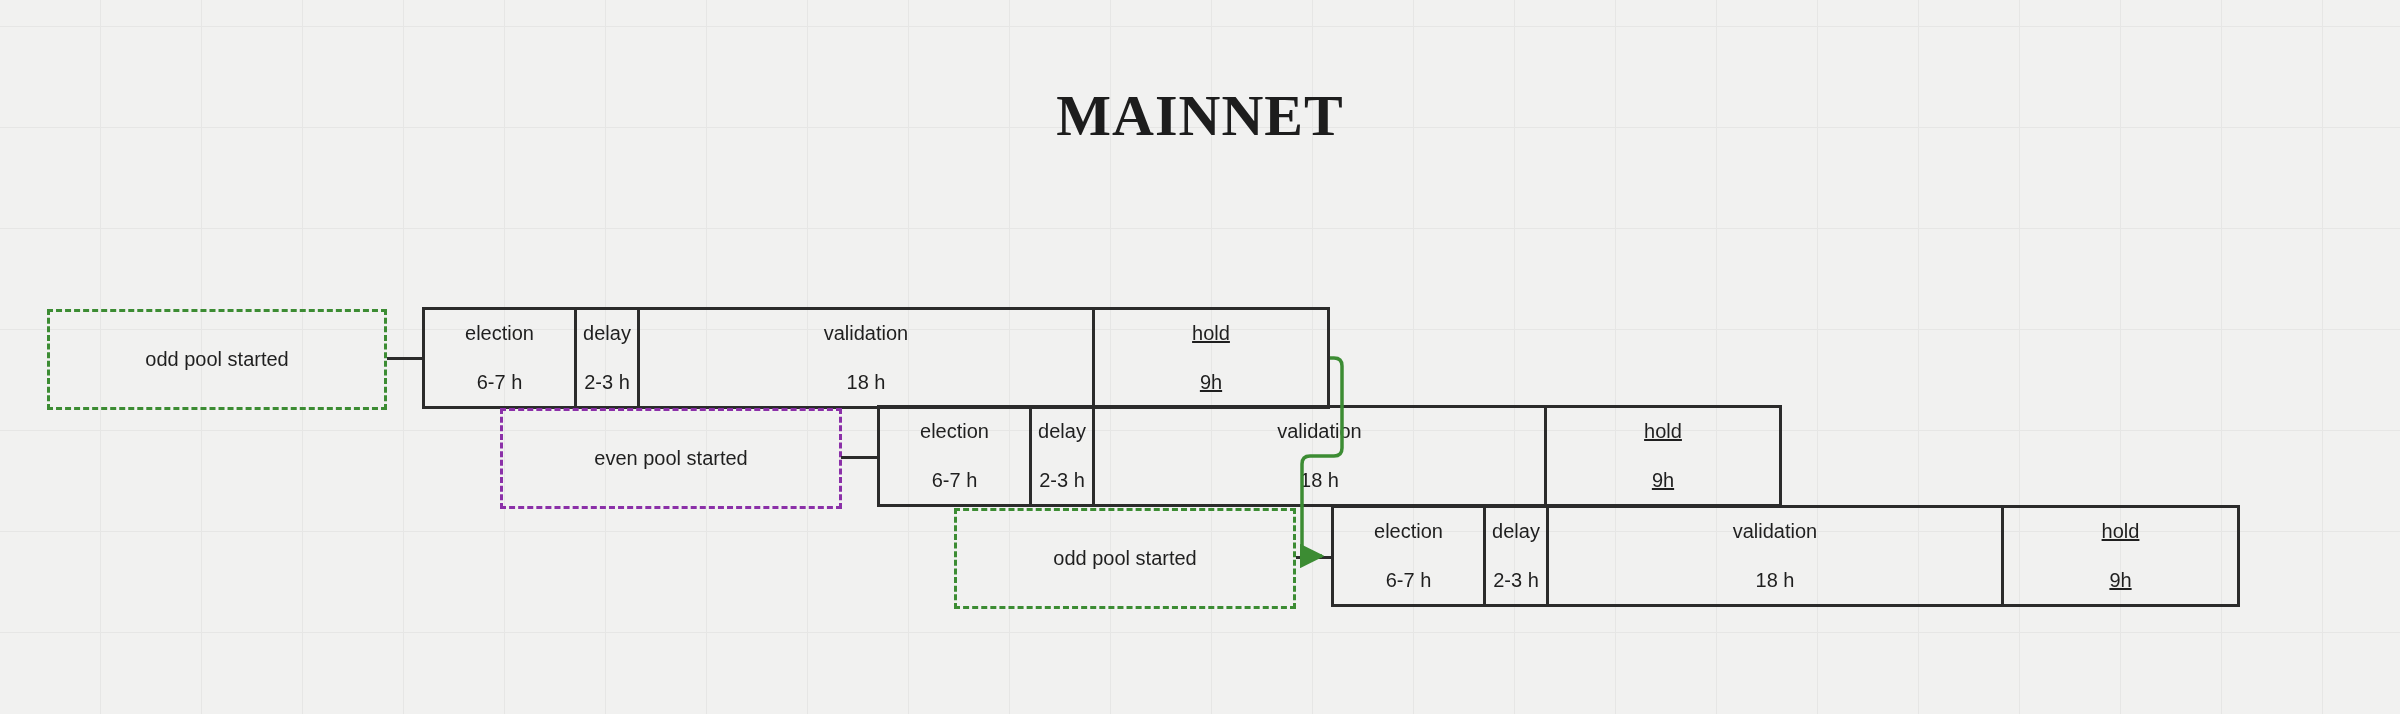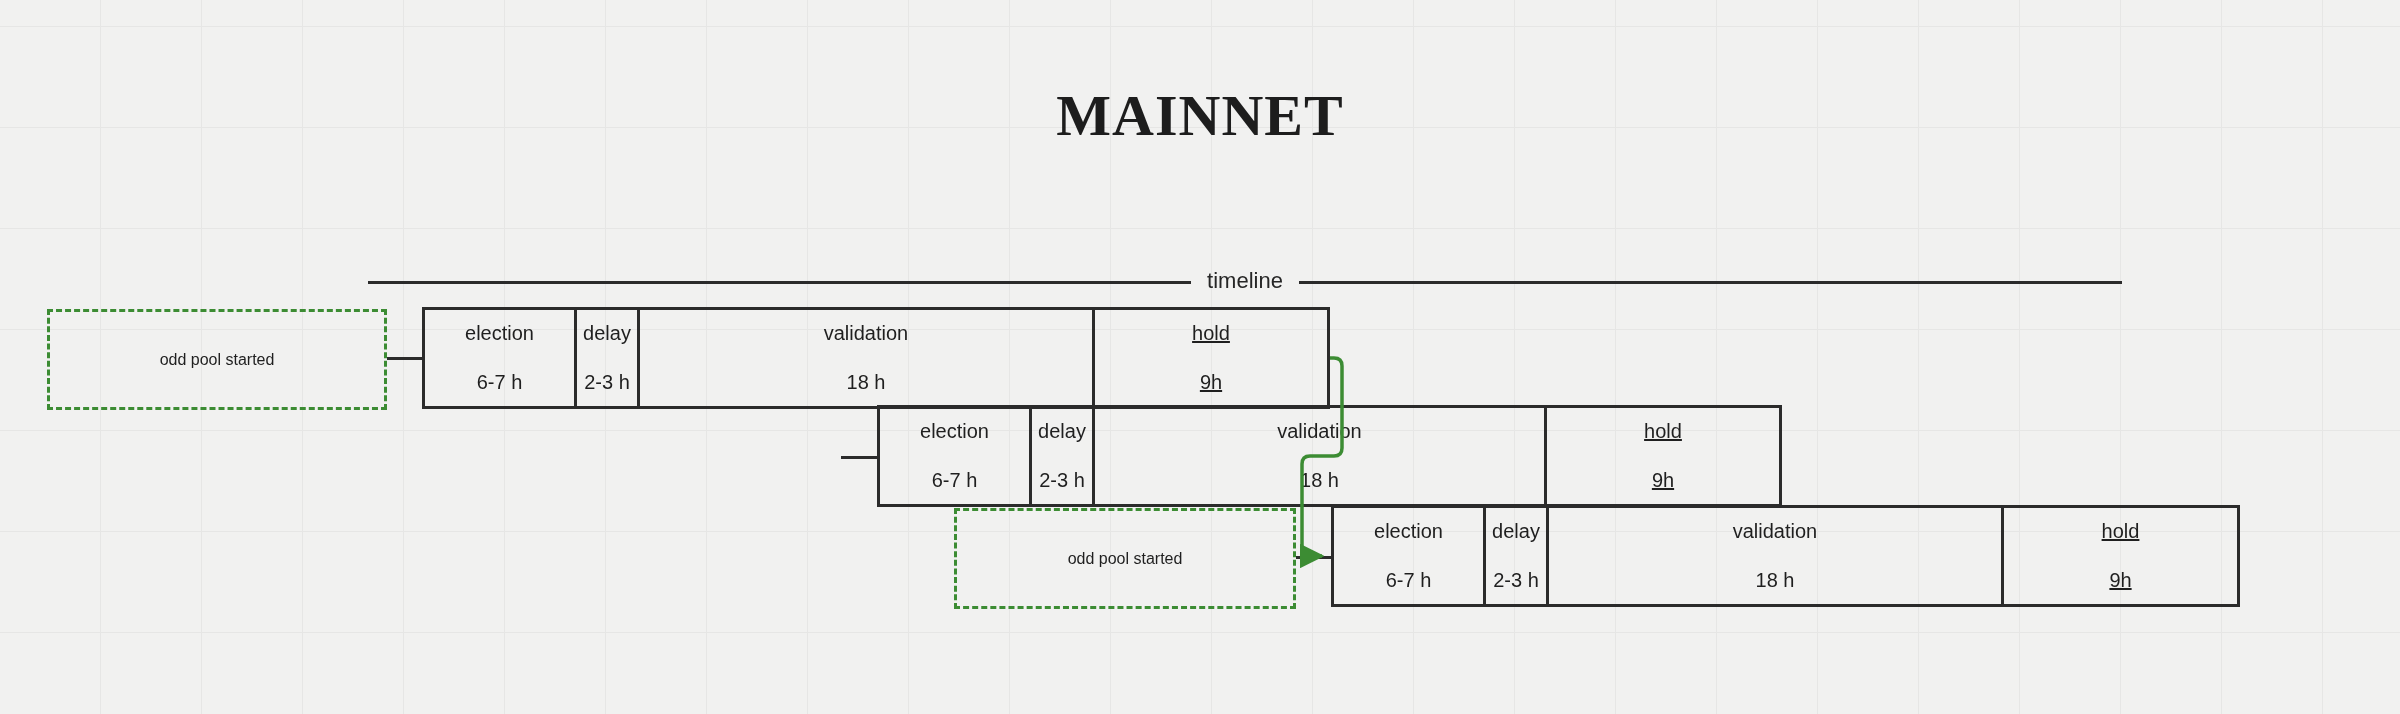--- a/index.html
+++ b/index.html
@@ -89,21 +89,21 @@
   #row-2 { left: 877px; top: 405px; width: 905px; height: 102px; }
   #row-3 { left: 1331px; top: 505px; width: 909px; height: 102px; }
 
   
   .dashed-box {
     position: absolute;
     box-sizing: border-box;
     display: flex;
     align-items: center;
     justify-content: center;
-    font-size: 16px;
+    font-size: 20px;
     color: #1f1f1f;
     background: transparent;
   }
   .dashed-green { border: 3px dashed #3c8c33; }
   .dashed-purple { border: 3px dashed #8b30a8; }
 
   #ann-1 { left: 47px;  top: 309px; width: 340px; height: 101px; }
   #ann-2 { left: 500px; top: 408px; width: 342px; height: 101px; }
   #ann-3 { left: 954px; top: 508px; width: 342px; height: 101px; }
 
@@ -125,25 +125,20 @@
     pointer-events: none;
   }
 </style>
 </head>
 <body>
 
 <div id="canvas">
 
   <div class="title">MAINNET</div>
 
-  <div class="timeline-axis">
-    <div class="rule"></div>
-    <div class="tl-label">timeline</div>
-    <div class="rule"></div>
-  </div>
 
   <div class="row" id="row-1">
     <div class="cell" style="width:152px">
       <span class="nm">election</span>
       <span class="dur">6-7 h</span>
     </div>
     <div class="cell" style="width:63px">
       <span class="nm">delay</span>
       <span class="dur">2-3 h</span>
     </div>
@@ -190,20 +185,23 @@
       <span class="dur">18 h</span>
     </div>
     <div class="cell" style="width:233px">
       <span class="nm">hold</span>
       <span class="dur">9h</span>
     </div>
   </div>
 
   <div class="dashed-box dashed-green" id="ann-1">
     <span>odd pool started</span>
+  </div>
+  <div class="dashed-box dashed-purple" id="ann-2">
+    <span>even pool started</span>
   </div>
   <div class="dashed-box dashed-green" id="ann-3">
     <span>odd pool started</span>
   </div>
 
   <div class="stub" id="stub-1"></div>
   <div class="stub" id="stub-2"></div>
   <div class="stub" id="stub-3"></div>
 
   <svg id="arrow-layer" viewBox="0 0 2400 714">

